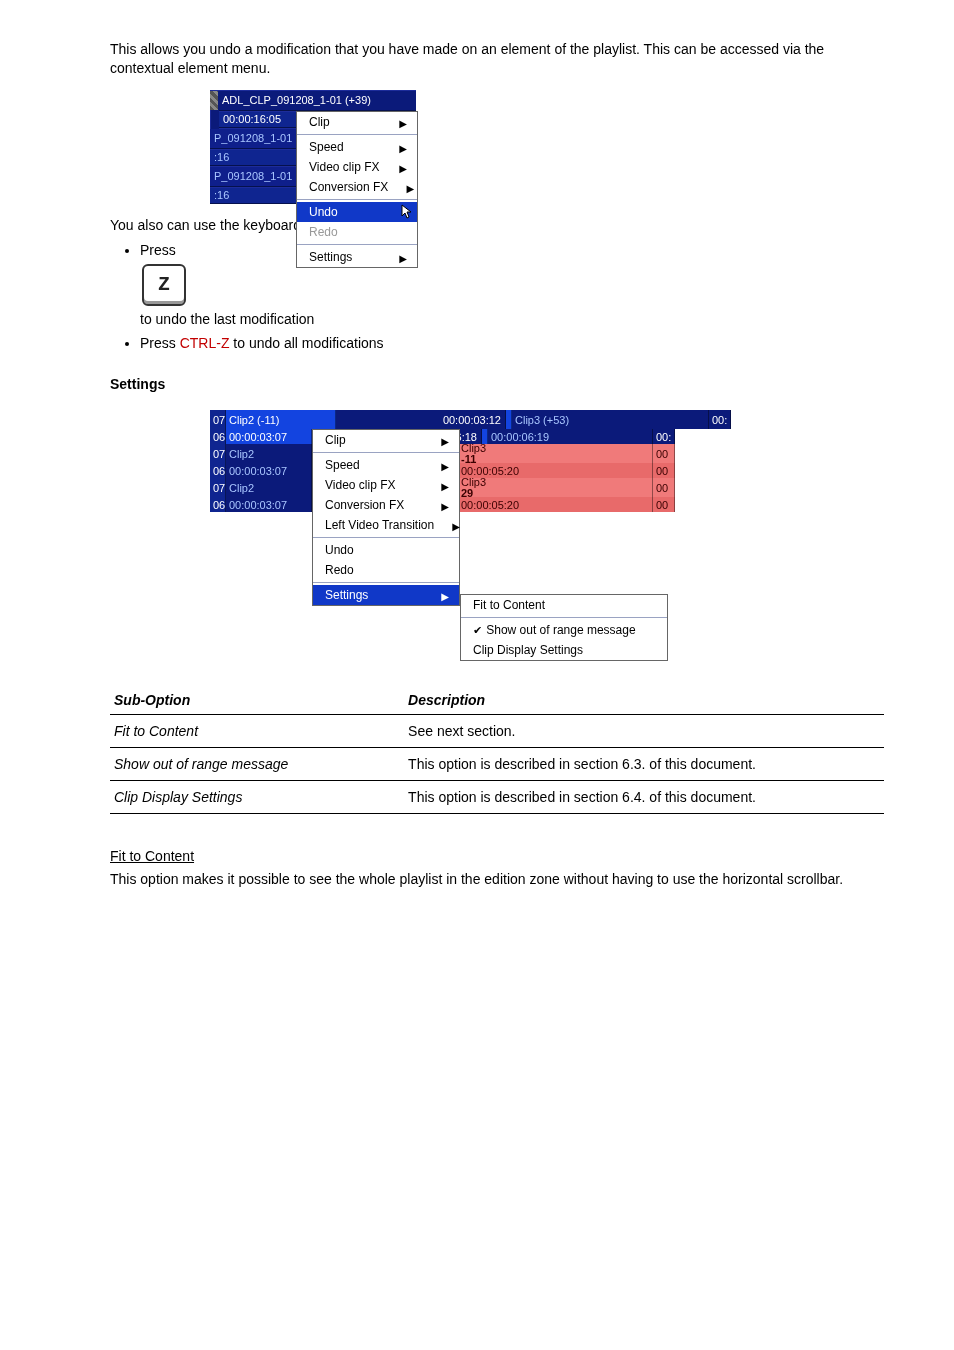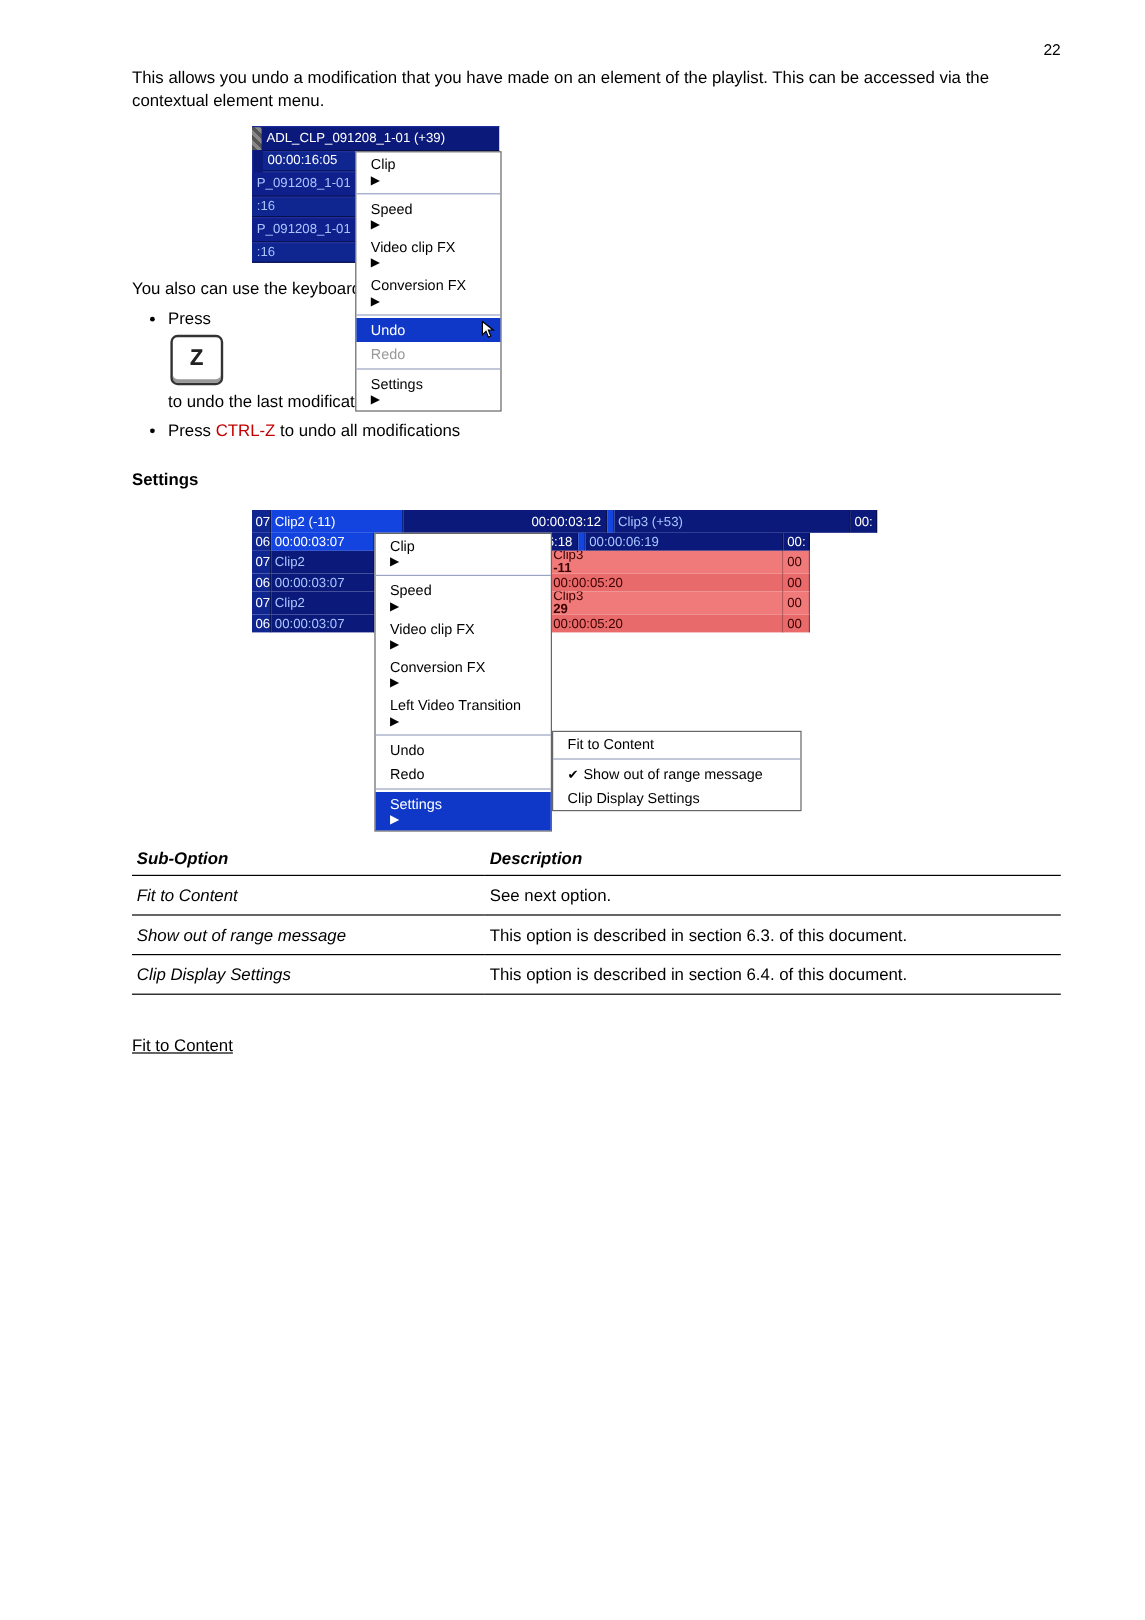--- a/index.html
+++ b/index.html
@@ -7,21 +7,21 @@
   .page-header-num { text-align:right; font-size:13px; color:#000; }
   .section-heading { font-size:14px; text-decoration:underline; margin-top:6px; margin-bottom:4px; }
   .body-text { font-size:14px; line-height:1.35; margin:6px 0; }
   .red { color:#c20000; }
   .bullets { margin:0; padding:0 0 0 30px; list-style:disc; font-size:14px; }
   .bullets li { margin:6px 0; line-height:1.35; }
   .indent-img { margin-left:100px; }
 
   
   .ctx-menu { background:#fff; border:1px solid #666; font-family:Tahoma,Arial,sans-serif; font-size:12px; }
-  .ctx-row { display:flex; align-items:flex-start; justify-content:space-between; padding:3px 10px 3px 12px; white-space:nowrap;flex-direction:column; }
+  .ctx-row { display:flex; align-items:flex-end; justify-content:space-between; padding:3px 10px 3px 12px; white-space:nowrap; }
   .ctx-row span.label { padding-right:18px; }
   .ctx-row .arrow { font-size:10px; color:#000; }
   .ctx-sep { border-top:1px solid #9aa3c2; margin:2px 0; }
   .ctx-highlight { background:#1038c8; color:#fff; }
   .ctx-highlight .arrow { color:#fff; }
   .ctx-disabled { color:#999; }
   .ctx-check::before { content:"✔"; margin-right:4px; font-size:11px; }
 
   
   .fig1 { margin:12px 0 12px 100px; position:relative; width:206px; }
@@ -58,21 +58,20 @@
   
   .opt-table { width:100%; border-collapse:collapse; font-size:14px; margin-top:14px; }
   .opt-table th { text-align:left; font-weight:700; font-style:italic; padding:6px 4px; border-bottom:1px solid #000; }
   .opt-table td { padding:8px 4px; vertical-align:top; border-bottom:1px solid #000; }
   .opt-table td.opt-name { font-style:italic; width:38%; }
 </style>
 </head>
 <body>
 <div class="page">
 
-  <div class="page-header-num">22</div>
 
   <p class="body-text">This allows you undo a modification that you have made on an element of the playlist. This can be accessed via the contextual element menu.</p>
 
   <div class="fig1">
     <div class="fig1-tracks">
       <div class="trk-row">
         <div class="trk-cell-icon"></div>
         <div class="trk-text">ADL_CLP_091208_1-01 (+39)</div>
       </div>
       <div class="trk-row sub">
@@ -257,29 +256,30 @@
   <table class="opt-table">
     <thead>
       <tr>
         <th>Sub-Option</th>
         <th>Description</th>
       </tr>
     </thead>
     <tbody>
       <tr>
         <td class="opt-name">Fit to Content</td>
-        <td>See next option.</td>
+        <td>See next section.</td>
       </tr>
       <tr>
         <td class="opt-name">Show out of range message</td>
         <td>This option is described in section 6.3. of this document.</td>
       </tr>
       <tr>
         <td class="opt-name">Clip Display Settings</td>
         <td>This option is described in section 6.4. of this document.</td>
       </tr>
     </tbody>
   </table>
 
   <div style="height:28px;"></div>
   <div class="section-heading">Fit to Content</div>
+  <p class="body-text">This option makes it possible to see the whole playlist in the edition zone without having to use the horizontal scrollbar.</p>
 
 </div>
 
 </body></html>

